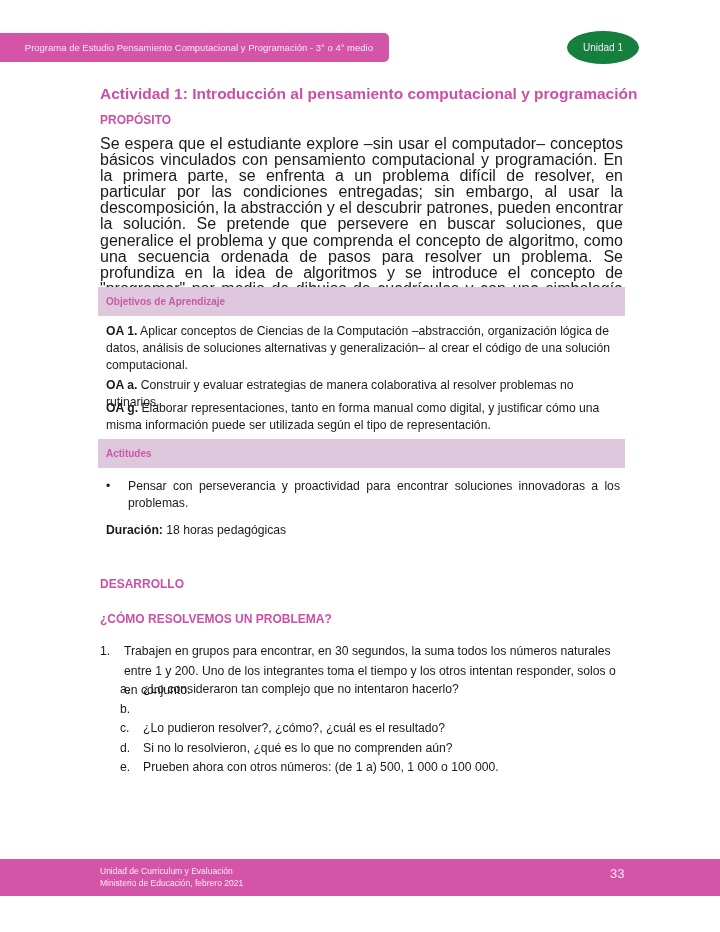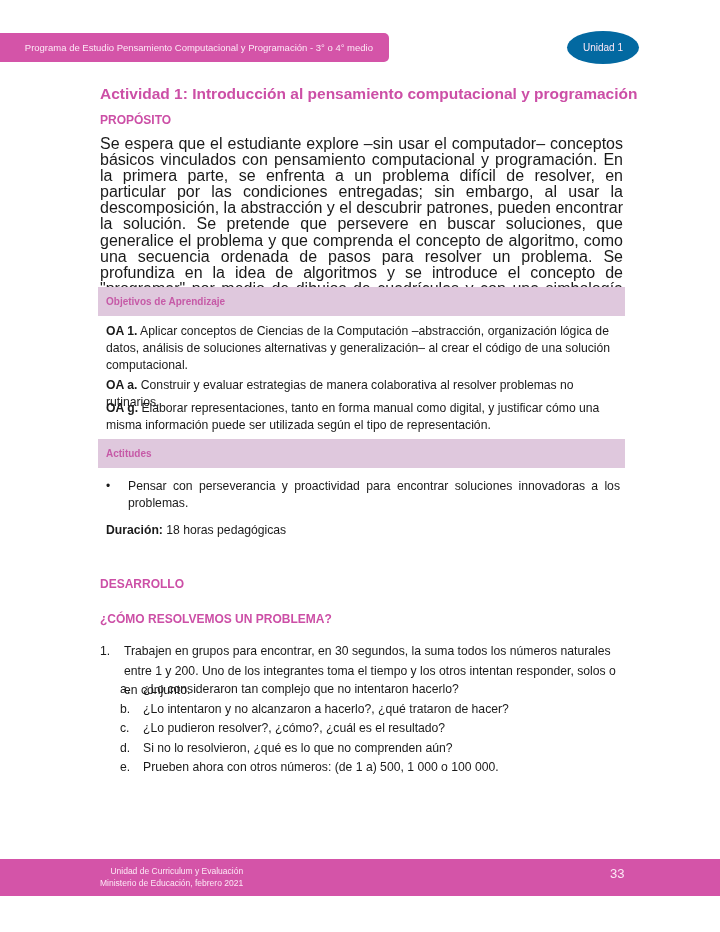--- a/index.html
+++ b/index.html
@@ -11,21 +11,21 @@
   }
   .header-bar {
     position: absolute; left: 0; top: 33px; width: 389px; height: 29px;
     background: #d454a8; border-radius: 0 5px 5px 0;
     display: flex; align-items: center; justify-content: flex-end;
     padding-right: 16px; box-sizing: border-box;
   }
   .header-bar span { color: #fde8f6; font-size: 9.5px; white-space: nowrap; }
   .unit-badge {
     position: absolute; left: 567px; top: 31px; width: 72px; height: 33px;
-    border-radius: 50%; background: #0369a1;
+    border-radius: 50%; background: #15803d;
     display: flex; align-items: center; justify-content: center;
   }
   .unit-badge span { color: #fde8f6; font-size: 10px; }
 
   .title {
     position: absolute; left: 100px; top: 85px;
     font-size: 15.5px; font-weight: bold; color: #cc4fa6; white-space: nowrap;
   }
   .section-label {
     position: absolute; left: 100px; font-size: 12px; font-weight: bold; color: #cc4fa6;
@@ -64,21 +64,21 @@
   .numbered .num { width: 24px; flex: none; }
   .sub-list { position: absolute; left: 120px; top: 680px; width: 500px; }
   .sub-item { display: flex; font-size: 12.2px; line-height: 19.6px; }
   .sub-item .letter { width: 23px; flex: none; }
 
   .footer-bar {
     position: absolute; left: 0; top: 859px; width: 720px; height: 37px;
     background: #d454a8;
   }
   .footer-left {
-    position: absolute; left: 100px; top: 6px; color: #fde8f6; font-size: 8.5px; line-height: 12px; text-align: right;
+    position: absolute; left: 100px; top: 6px; color: #fde8f6; font-size: 8.5px; line-height: 12px;
   }
   .footer-page {
     position: absolute; left: 610px; top: 7px; color: #fde8f6; font-size: 13px;
   }
 </style>
 </head>
 <body>
 
 <div class="header-bar">
   <span>Programa de Estudio Pensamiento Computacional y Programación - 3° o 4° medio</span>
@@ -130,21 +130,20 @@
   <span>Trabajen en grupos para encontrar, en 30 segundos, la suma todos los números naturales entre 1 y 200. Uno de los integrantes toma el tiempo y los otros intentan responder, solos o en conjunto.</span>
 </div>
 
 <div class="sub-list">
   <div class="sub-item">
     <span class="letter">a.</span>
     <span>¿Lo consideraron tan complejo que no intentaron hacerlo?</span>
   </div>
   <div class="sub-item">
     <span class="letter">b.</span>
-    <span>¿Lo intentaron y no alcanzaron a hacerlo?, ¿qué trataron de hacer?</span>
   </div>
   <div class="sub-item">
     <span class="letter">c.</span>
     <span>¿Lo pudieron resolver?, ¿cómo?, ¿cuál es el resultado?</span>
   </div>
   <div class="sub-item">
     <span class="letter">d.</span>
     <span>Si no lo resolvieron, ¿qué es lo que no comprenden aún?</span>
   </div>
   <div class="sub-item">

